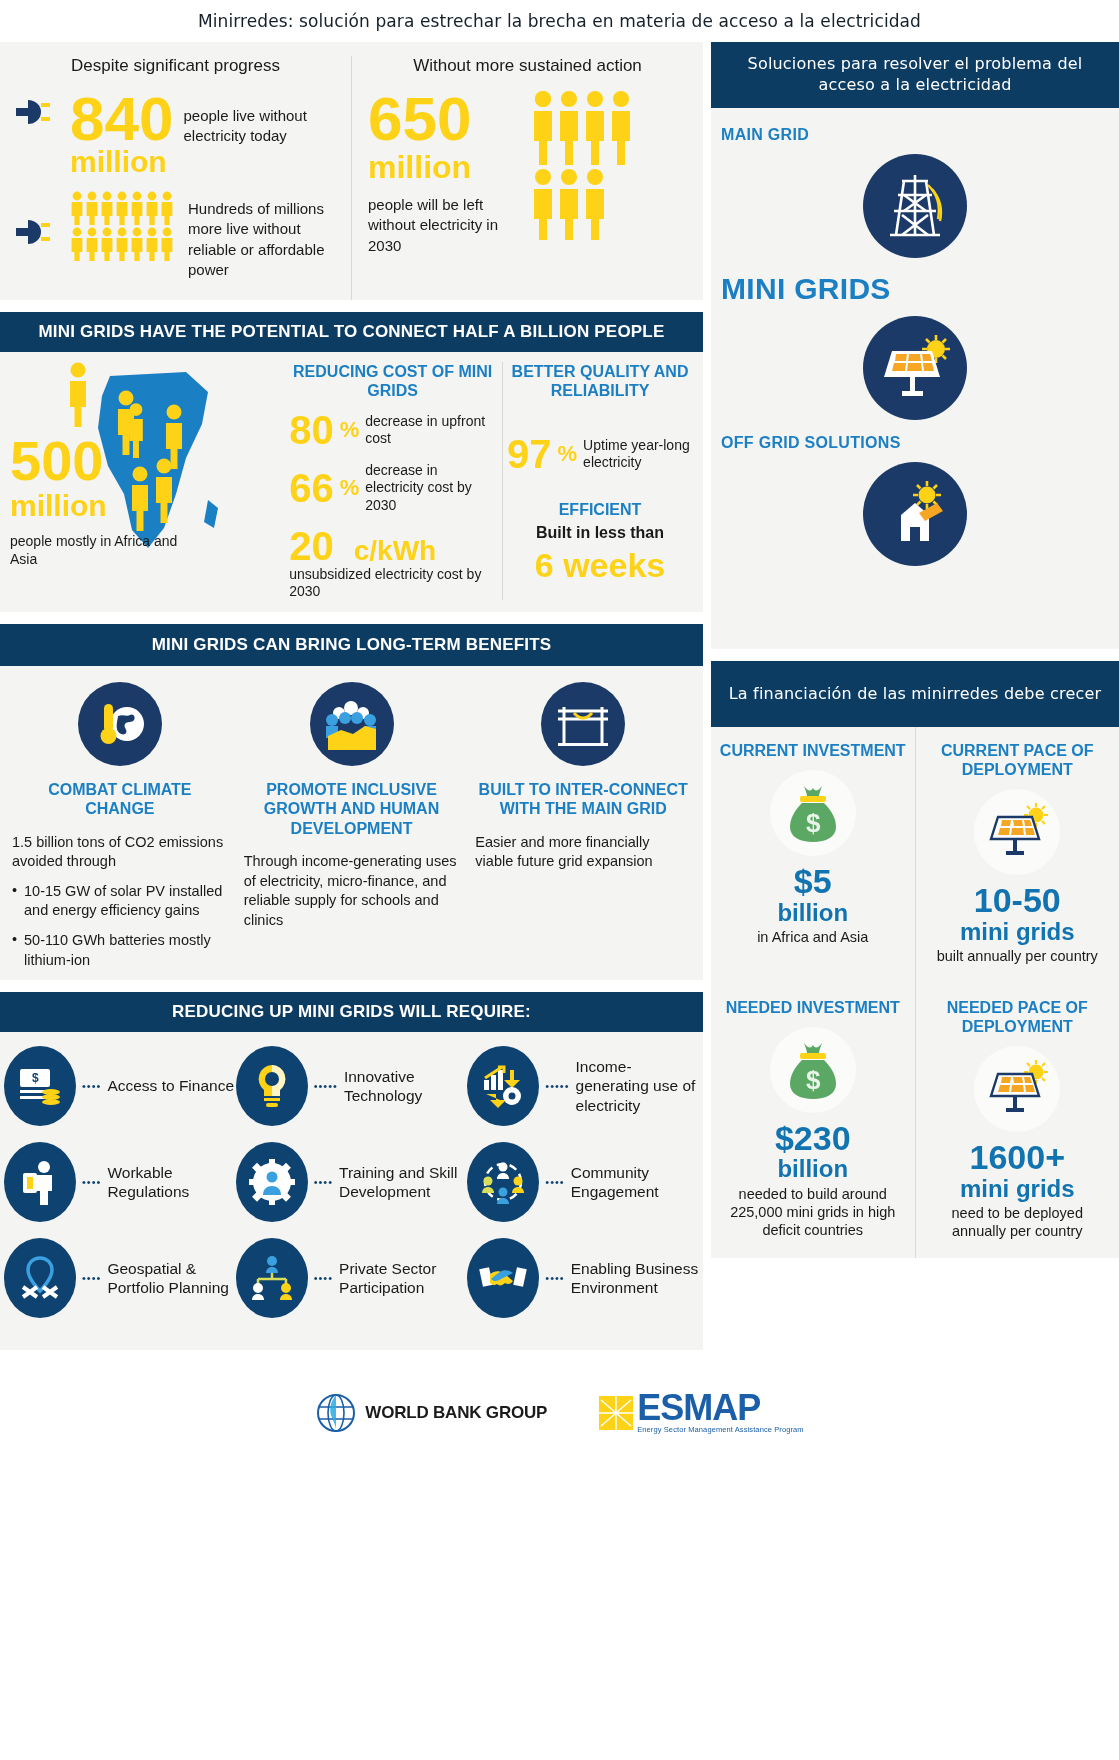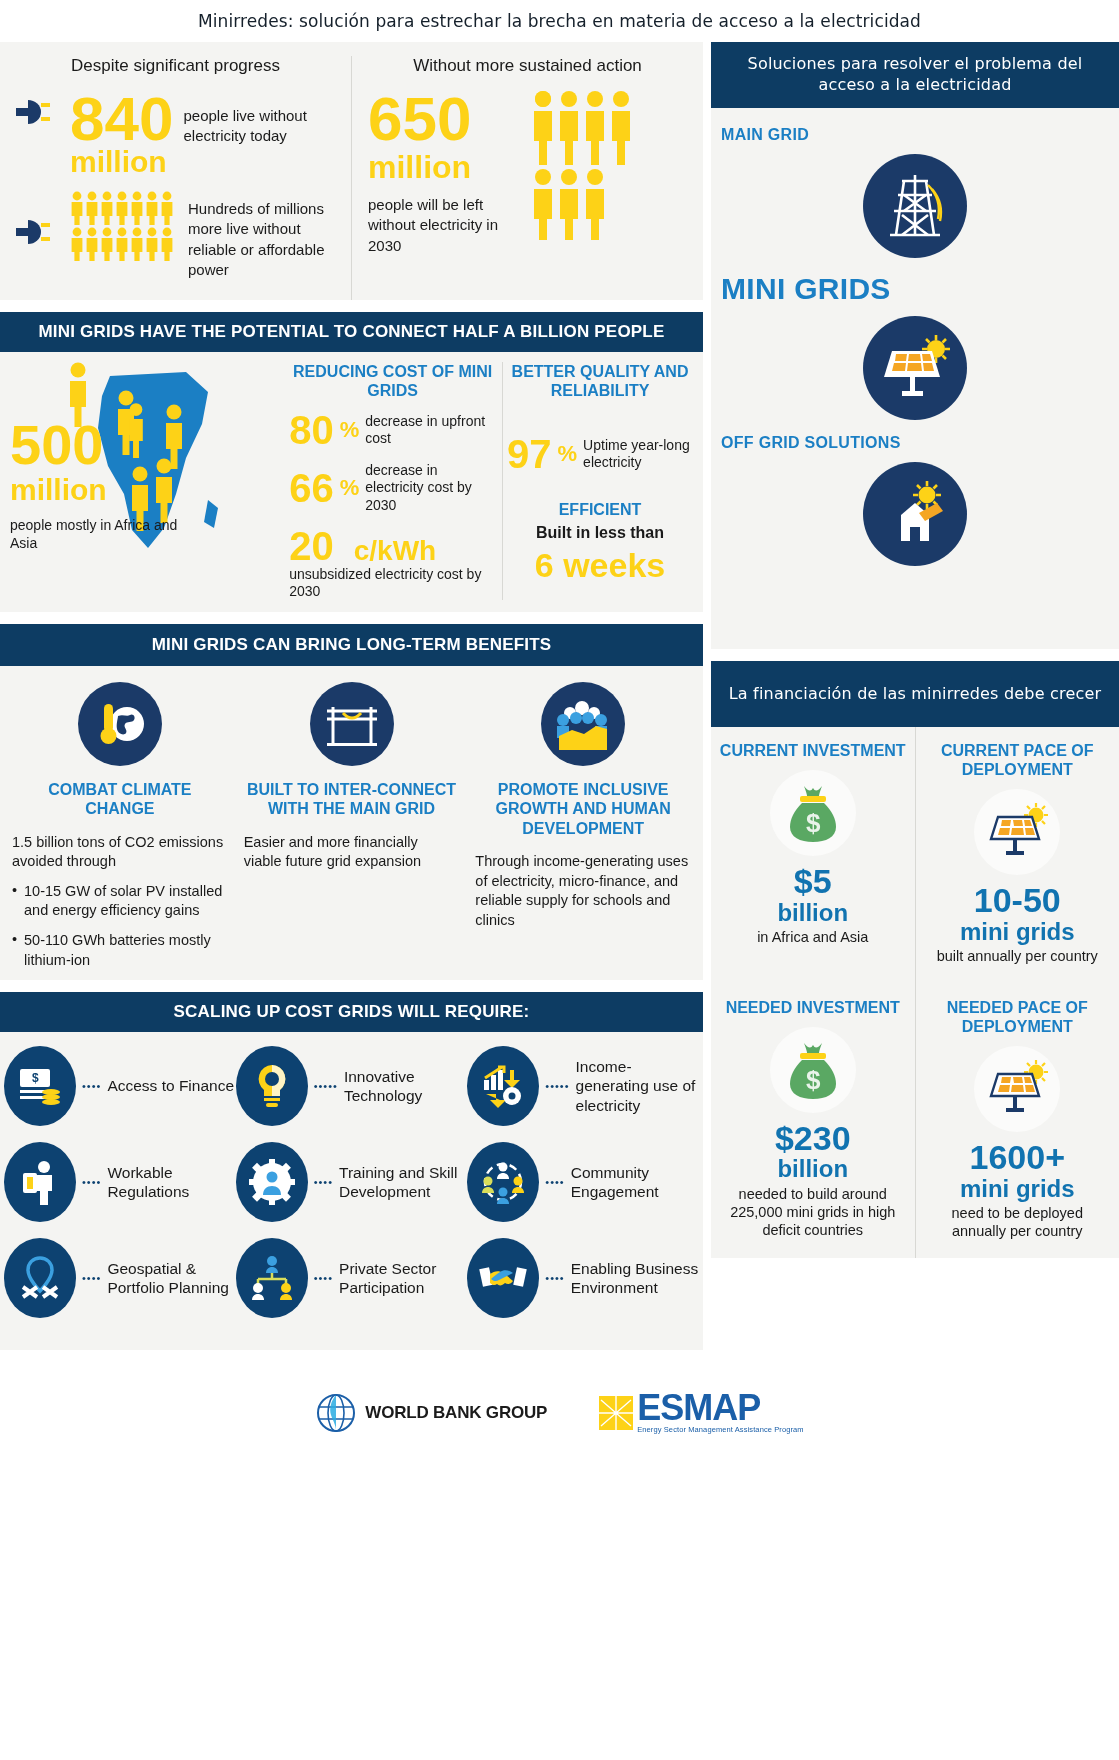--- a/index.html
+++ b/index.html
@@ -248,21 +248,21 @@
                     <path d="M2 19h16v26h-4.5v20h-7V45H2z"></path>
                   </g>
                 <use href="#pm" x="48" y="28"></use>
                 <use href="#pm" x="70" y="48" transform="scale(.85)"></use>
                 <use href="#pm" x="96" y="42"></use>
                 <use href="#pm" x="62" y="104"></use>
                 <use href="#pm" x="86" y="96"></use>
               </g>
             </svg>
           </div>
-          <div style="position:absolute;left:4px;top:56px;">
+          <div style="position:absolute;left:4px;top:72px;">
             <div class="n500">500</div>
             <div class="mil-sm" style="font-size:30px;margin-top:4px;">million</div>
             <div class="small-note" style="margin-top:12px;max-width:190px;">people mostly in Africa and Asia</div>
           </div>
         </div>
 
         <div class="sec2-b">
           <div class="subhead">REDUCING COST OF MINI GRIDS</div>
           <div class="stat-line">
             <span class="stat-num">80</span>
@@ -308,68 +308,68 @@
             </svg>
           </div>
           <div class="ben-title">COMBAT CLIMATE CHANGE</div>
           <div class="ben-text">
             <div>1.5 billion tons of CO2 emissions avoided through</div>
             <ul>
               <li>10-15 GW of solar PV installed and energy efficiency gains</li>
               <li>50-110 GWh batteries mostly lithium-ion</li>
             </ul>
           </div>
+        </div>
+
+        <div class="ben">
+          <div class="circ">
+            <svg width="58" height="56" viewBox="0 0 58 56">
+              <g fill="#fff">
+                <circle cx="28" cy="12" r="7"></circle>
+                  <circle cx="16" cy="17" r="6"></circle>
+                  <circle cx="40" cy="17" r="6"></circle>
+              </g>
+              <g fill="#3ba0e0">
+                <circle cx="9" cy="24" r="6"></circle>
+                  <circle cx="22" cy="22" r="6"></circle>
+                  <circle cx="34" cy="22" r="6"></circle>
+                  <circle cx="47" cy="24" r="6"></circle>
+                <path d="M3 30h12v12H3z"></path>
+                  <path d="M41 30h12v12H41z"></path>
+              </g>
+              <g fill="#fdd217">
+                <rect x="5" y="40" width="48" height="14"></rect>
+                <path d="M5 40 L18 34 L30 38 L42 30 L53 33 L53 40z"></path>
+              </g>
+            </svg>
+          </div>
+          <div class="ben-title">PROMOTE INCLUSIVE GROWTH AND HUMAN DEVELOPMENT</div>
+          <div class="ben-text">Through income-generating uses of electricity, micro-finance, and reliable supply for schools and clinics</div>
         </div>
 
         <div class="ben">
           <div class="circ">
             <svg width="58" height="50" viewBox="0 0 58 50">
               <g stroke="#fff" stroke-width="3" fill="none">
                 <path d="M4 12h50"></path>
                   <path d="M4 20h50"></path>
                 <path d="M10 8v38"></path>
                   <path d="M48 8v38"></path>
                 <path d="M20 14q9 10 18 0" stroke="#fdd217"></path>
               </g>
               <rect x="4" y="44" width="50" height="3" fill="#fff"></rect>
             </svg>
           </div>
           <div class="ben-title">BUILT TO INTER-CONNECT WITH THE MAIN GRID</div>
           <div class="ben-text">Easier and more financially viable future grid expansion</div>
         </div>
-
-        <div class="ben">
-          <div class="circ">
-            <svg width="58" height="56" viewBox="0 0 58 56">
-              <g fill="#fff">
-                <circle cx="28" cy="12" r="7"></circle>
-                  <circle cx="16" cy="17" r="6"></circle>
-                  <circle cx="40" cy="17" r="6"></circle>
-              </g>
-              <g fill="#3ba0e0">
-                <circle cx="9" cy="24" r="6"></circle>
-                  <circle cx="22" cy="22" r="6"></circle>
-                  <circle cx="34" cy="22" r="6"></circle>
-                  <circle cx="47" cy="24" r="6"></circle>
-                <path d="M3 30h12v12H3z"></path>
-                  <path d="M41 30h12v12H41z"></path>
-              </g>
-              <g fill="#fdd217">
-                <rect x="5" y="40" width="48" height="14"></rect>
-                <path d="M5 40 L18 34 L30 38 L42 30 L53 33 L53 40z"></path>
-              </g>
-            </svg>
-          </div>
-          <div class="ben-title">PROMOTE INCLUSIVE GROWTH AND HUMAN DEVELOPMENT</div>
-          <div class="ben-text">Through income-generating uses of electricity, micro-finance, and reliable supply for schools and clinics</div>
-        </div>
       </div>
 
       <div style="height:12px"></div>
-      <div class="band" style="height:40px;">SCALING UP COST GRIDS WILL REQUIRE:</div>
+      <div class="band" style="height:40px;">REDUCING UP MINI GRIDS WILL REQUIRE:</div>
       <div class="panel sec4-body">
 
         <div class="req">
           <div class="c">
             <svg width="46" height="44" viewBox="0 0 46 44">
               <rect x="3" y="5" width="30" height="18" rx="2" fill="#fff"></rect>
               <text x="15" y="18" font-size="12" font-weight="bold" fill="#0d4271">$</text>
               <rect x="3" y="26" width="26" height="3" fill="#fff"></rect>
                 <rect x="3" y="32" width="26" height="3" fill="#fff"></rect>
               <ellipse cx="34" cy="28" rx="9" ry="3" fill="#fdd217"></ellipse>

